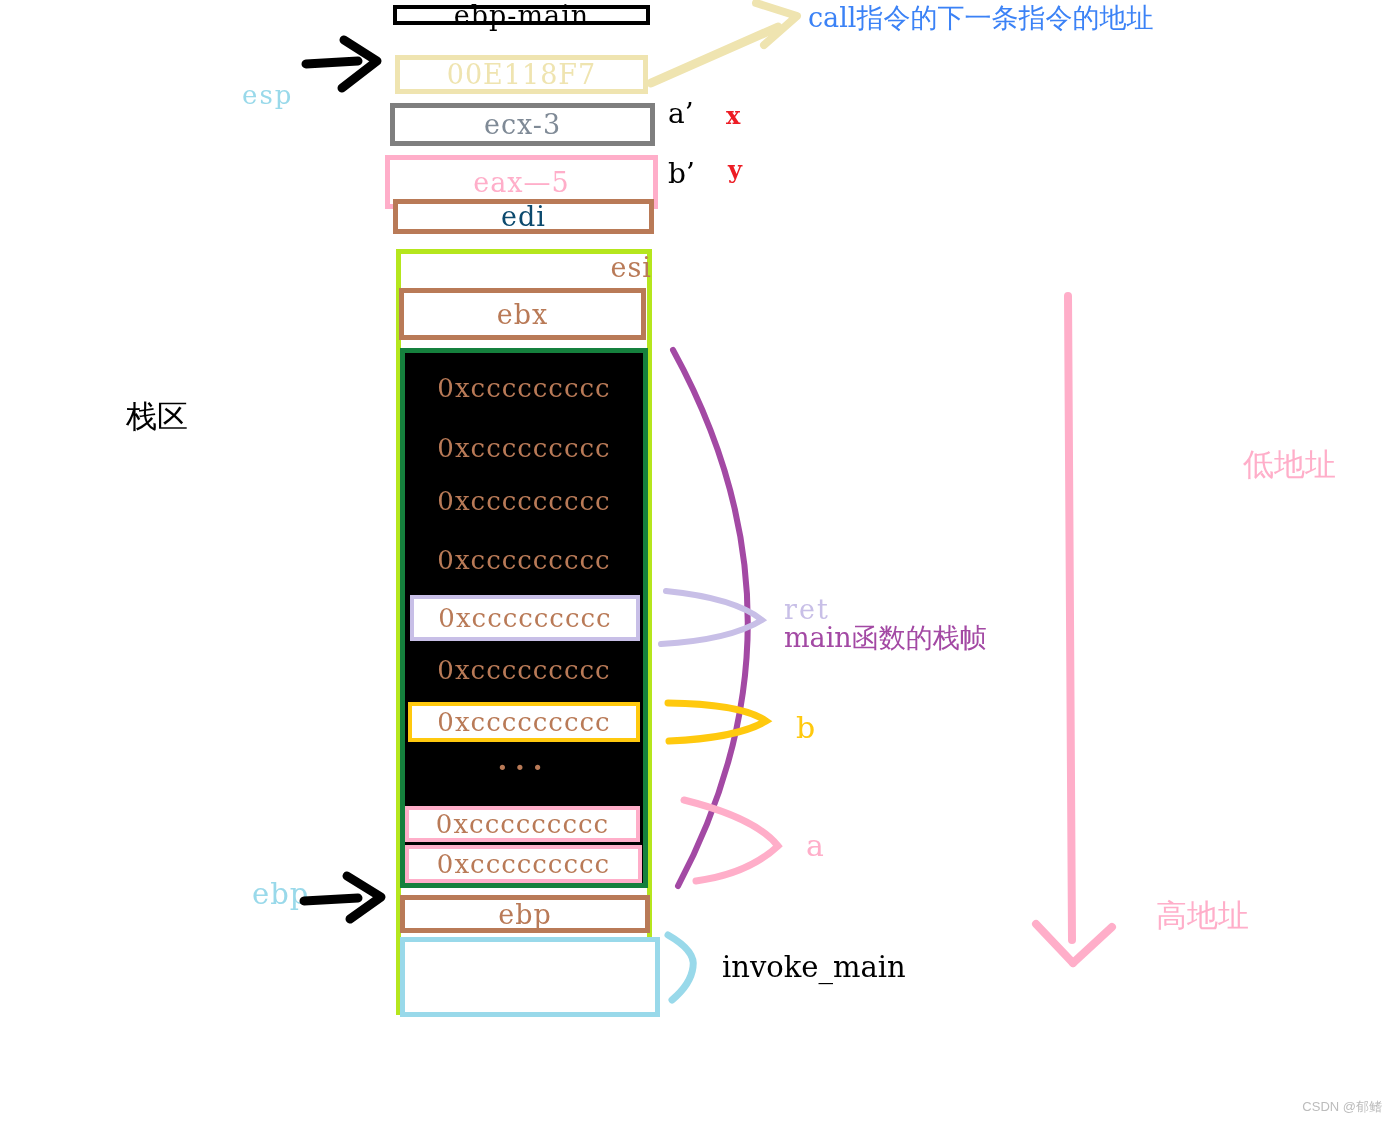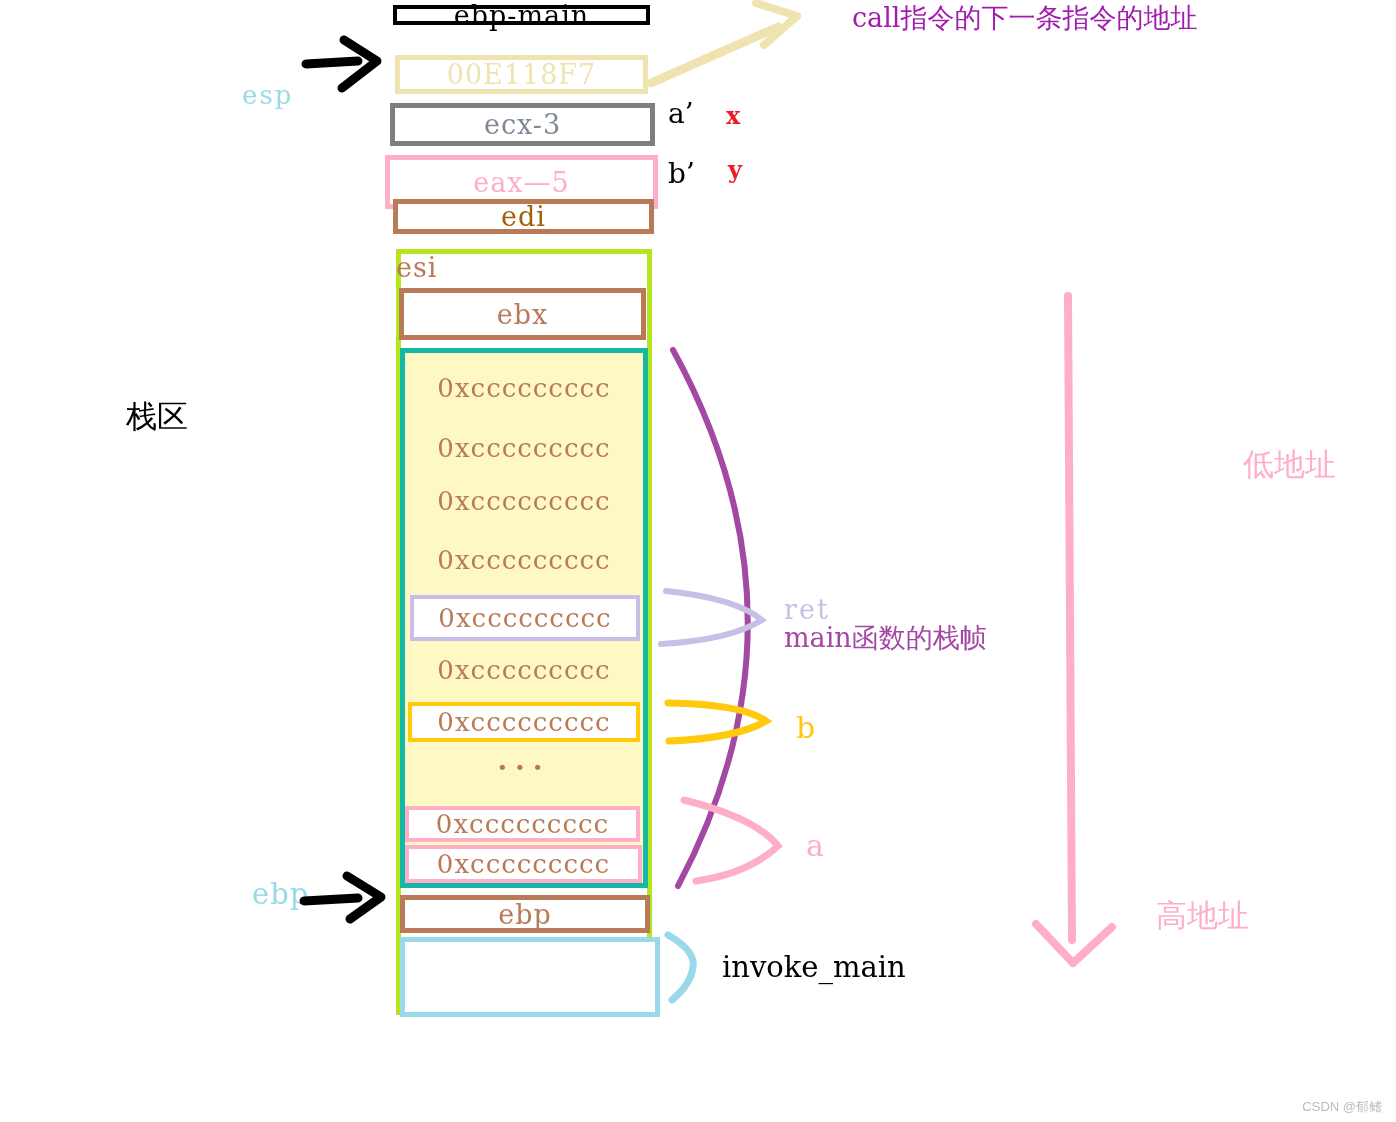--- a/index.html
+++ b/index.html
@@ -19,25 +19,25 @@
     letter-spacing:1px;
     box-sizing:border-box;
     white-space:nowrap;
   }
   .lbl{position:absolute;white-space:nowrap;}
   
   .cell-ebpmain{left:393px;top:5px;width:257px;height:20px;border:4px solid #000;color:#000;}
   .cell-addr  {left:395px;top:55px;width:253px;height:39px;border:5px solid #EFE4B0;color:#EFE4B0;}
   .cell-ecx   {left:390px;top:103px;width:265px;height:43px;border:5px solid #7F7F7F;color:#7F8A96;}
   .cell-eax   {left:385px;top:155px;width:273px;height:54px;border:5px solid #FFAEC9;color:#FFAEC9;}
-  .cell-edi   {left:393px;top:199px;width:261px;height:35px;border:5px solid #B97A57;color:#a16207;}
+  .cell-edi   {left:393px;top:199px;width:261px;height:35px;border:5px solid #B97A57;color:#0c4a6e;}
   .green-box  {left:396px;top:249px;width:256px;height:766px;border:5px solid #B5E61D;background:#fff;box-sizing:border-box;}
-  .esi-text   {left:396px;top:252px;width:256px;text-align:left;font-size:27px;color:#B97A57;letter-spacing:1px;}
+  .esi-text   {left:396px;top:252px;width:256px;text-align:right;font-size:27px;color:#B97A57;letter-spacing:1px;}
   .cell-ebx   {left:399px;top:288px;width:247px;height:52px;border:5px solid #B97A57;color:#B97A57;}
-  .purple-box {left:400px;top:348px;width:248px;height:540px;border:5px solid #14b8a6;background:#fef9c3;box-sizing:border-box;}
+  .purple-box {left:400px;top:348px;width:248px;height:540px;border:5px solid #15803d;background:#000000;box-sizing:border-box;}
   .cell-ebp   {left:400px;top:895px;width:250px;height:38px;border:5px solid #B97A57;color:#B97A57;}
   .cell-empty {left:400px;top:937px;width:250px;height:70px;border:5px solid #99D9EA;background:#fff;}
   
   .frow{
     position:absolute;left:0;width:100%;
     text-align:center;
     color:#B97A57;font-size:26px;letter-spacing:1px;
     box-sizing:border-box;
   }
   .frow-boxed{
@@ -52,21 +52,21 @@
   svg.overlay{position:absolute;left:0;top:0;pointer-events:none;}
   .wm{position:absolute;right:14px;bottom:6px;font-size:13px;color:#BCBCBC;font-family:"Liberation Sans","DejaVu Sans",sans-serif;text-align:center;}
 </style>
 </head>
 <body>
 
 <div class="canvas">
 
   <div class="lbl" style="left:78px;top:396px;font-size:31px;color:#000;margin-left:48px;">栈区</div>
 
-  <div class="lbl" style="left:852px;top:0px;font-size:27px;color:#a21caf;">call指令的下一条指令的地址</div>
+  <div class="lbl" style="left:808px;top:0px;font-size:27px;color:#3b82f6;">call指令的下一条指令的地址</div>
 
   <div class="lbl" style="left:242px;top:40px;font-size:26px;color:#99D9EA;letter-spacing:2px;margin-top:40px;">esp</div>
   <div class="lbl" style="left:252px;top:877px;font-size:29px;color:#99D9EA;letter-spacing:1px;">ebp</div>
 
   <div class="cell cell-ebpmain">ebp-main</div>
   <div class="cell cell-addr">00E118F7</div>
   <div class="cell cell-ecx">ecx-3</div>
   <div class="cell cell-eax">eax—5</div>
   <div class="cell cell-edi">edi</div>
 

